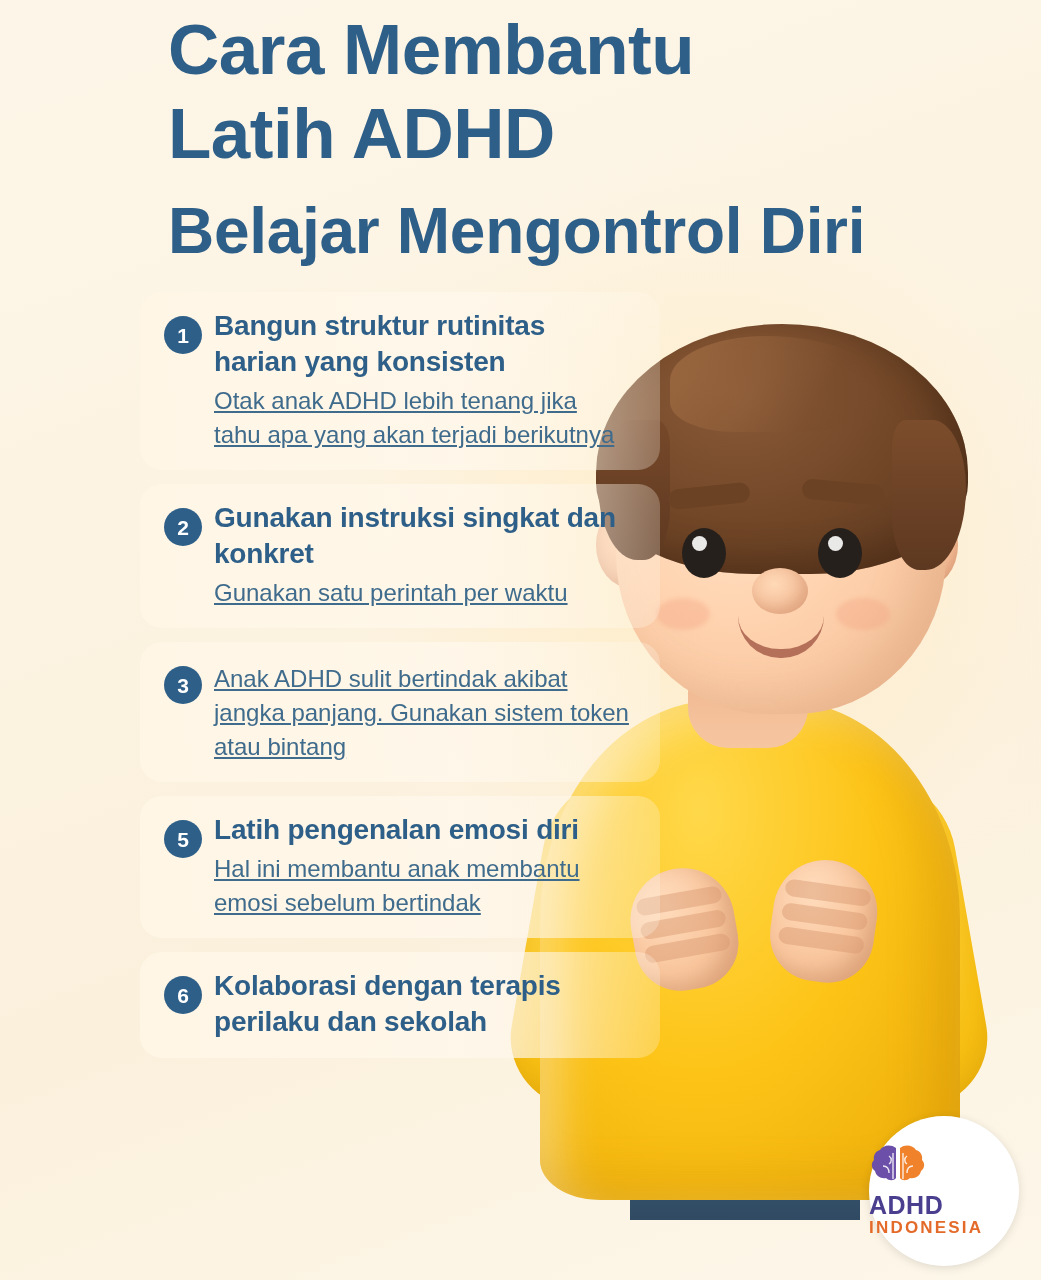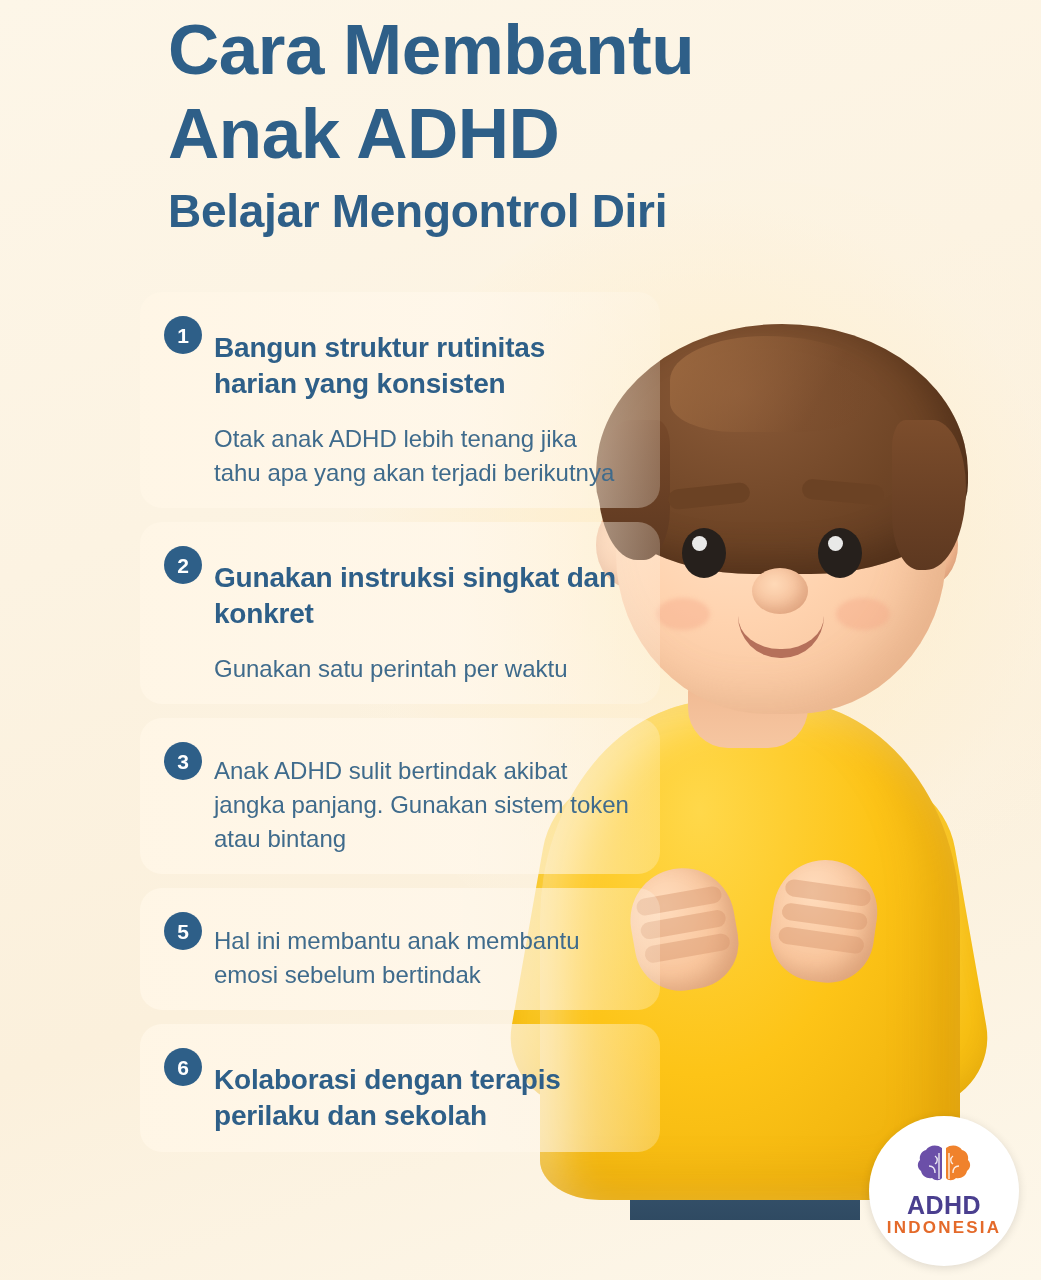--- a/index.html
+++ b/index.html
@@ -48,27 +48,27 @@
   }
   .h-line2 {
     font-size: 71px;
     line-height: 84px;
     font-weight: bold;
     color: #2e5f88;
     letter-spacing: -0.5px;
     white-space: nowrap;
   }
   .h-line3 {
-    font-size: 46px;
+    font-size: 64px;
     line-height: 66px;
     font-weight: bold;
     color: #2e5f88;
     letter-spacing: -0.3px;
     white-space: nowrap;
-    margin-top: 2px;
+    margin-top: 22px;
   }
 
   
   .cards {
     position: absolute;
     left: 140px;
     top: 292px;
     width: 520px;
   }
 
@@ -97,28 +97,28 @@
     justify-content: center;
     line-height: 1;
   }
 
   .card-title {
     font-size: 28px;
     line-height: 36px;
     font-weight: bold;
     color: #2e5f88;
     letter-spacing: -0.2px;
-    margin-top: 22px;
   }
 
   .card-desc {
     font-size: 24px;
     line-height: 34px;
     color: #3f6b8c;
-    margin-top: 20px;
+    margin-top: 4px;
+    text-decoration: underline;
   }
 
   
   .figure {
     position: absolute;
     left: 520px;
     top: 300px;
     width: 520px;
     height: 900px;
   }
@@ -340,21 +340,20 @@
     position: absolute;
     right: 22px;
     bottom: 14px;
     width: 150px;
     height: 150px;
     border-radius: 50%;
     background: #ffffff;
     box-shadow: 0 2px 10px rgba(0,0,0,0.12);
     display: flex;
     flex-direction: column;
-    align-items: center;
     justify-content: center;
   }
   .logo-brain { margin-bottom: 2px; }
   .logo-title {
     font-size: 25px;
     font-weight: bold;
     color: #4a3f8f;
     letter-spacing: 0.5px;
     line-height: 26px;
   }
@@ -367,21 +366,21 @@
 </style>
 </head>
 <body>
 
 <div class="poster">
 
   <div class="glow"></div>
 
   <div class="heading">
     <div class="h-line1">Cara Membantu</div>
-    <div class="h-line2">Anak ADHD</div>
+    <div class="h-line2">Latih ADHD</div>
     <div class="h-line3">Belajar Mengontrol Diri</div>
   </div>
 
   <div class="figure">
     <div class="sleeve-l"></div>
     <div class="sleeve-r"></div>
     <div class="jeans"></div>
     <div class="body"></div>
 
     <div class="hand hand-l">
@@ -432,20 +431,21 @@
       <div class="card-desc">Gunakan satu perintah per waktu</div>
     </div>
 
     <div class="card">
       <div class="badge">3</div>
       <div class="card-desc">Anak ADHD sulit bertindak akibat jangka panjang. Gunakan sistem token atau bintang</div>
     </div>
 
     <div class="card">
       <div class="badge">5</div>
+      <div class="card-title">Latih pengenalan emosi diri</div>
       <div class="card-desc">Hal ini membantu anak membantu emosi sebelum bertindak</div>
     </div>
 
     <div class="card">
       <div class="badge">6</div>
       <div class="card-title">Kolaborasi dengan terapis perilaku dan sekolah</div>
     </div>
 
   </div>
 

